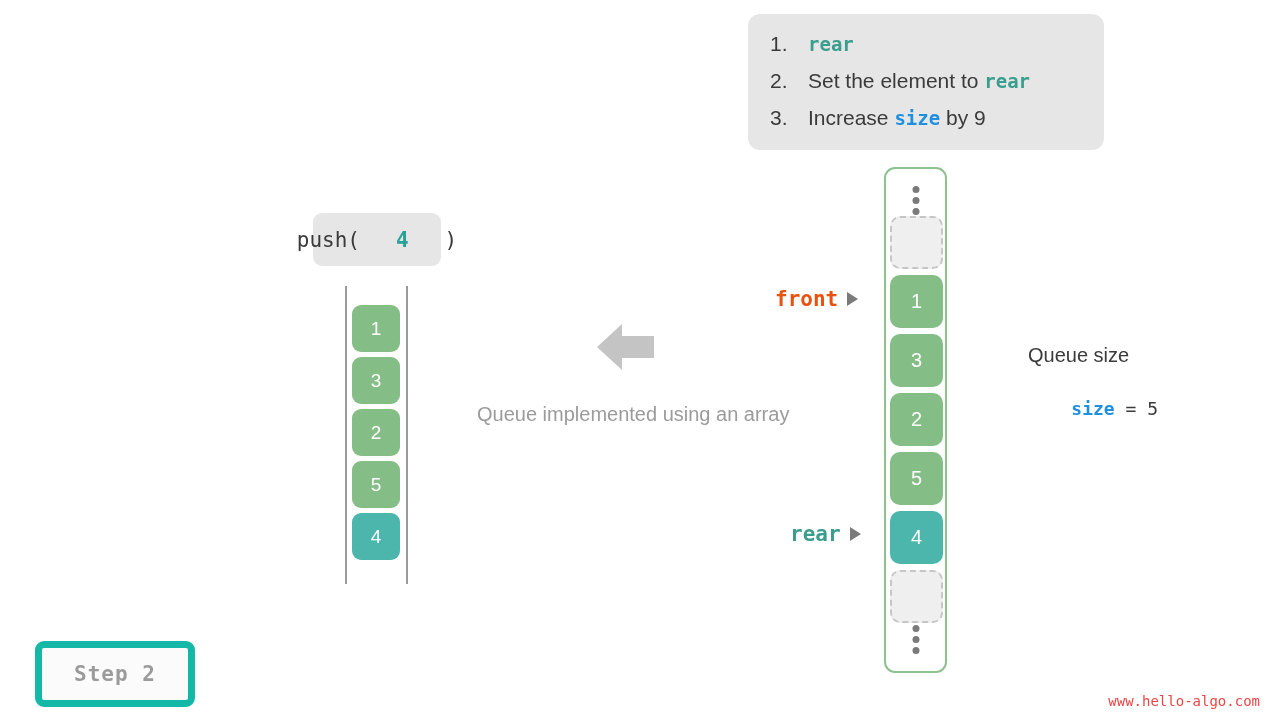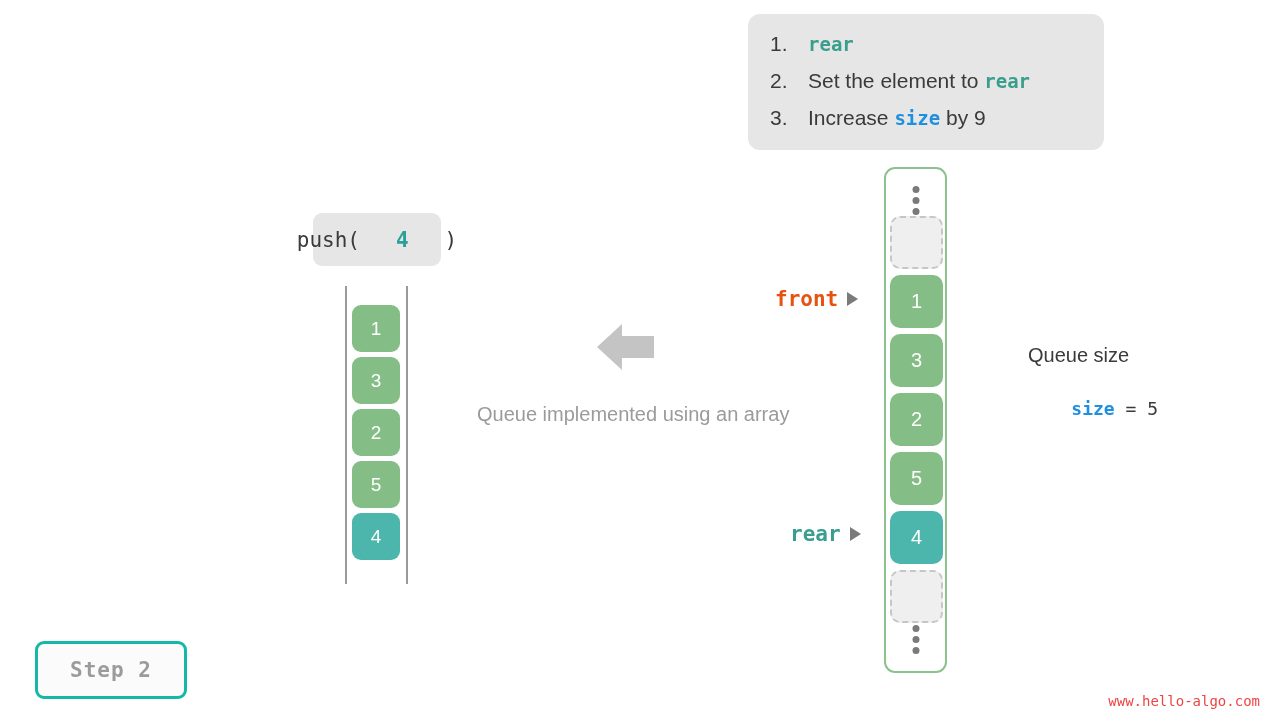--- a/index.html
+++ b/index.html
@@ -204,21 +204,21 @@
   .size-expr .kw { color: #1f8fe0; font-weight: bold; }
 
   
   .step-badge {
     position: absolute;
     left: 35px;
     top: 641px;
     width: 146px;
     height: 52px;
     background: #fbfbfb;
-    border: 3px solid #14b8a6;
+    border: 7px solid #14b8a6;
     border-radius: 9px;
     display: flex;
     align-items: center;
     justify-content: center;
     font-family: "DejaVu Sans Mono", monospace;
     font-weight: bold;
     font-size: 21px;
     color: #9b9b9b;
     letter-spacing: 1px;
   }

